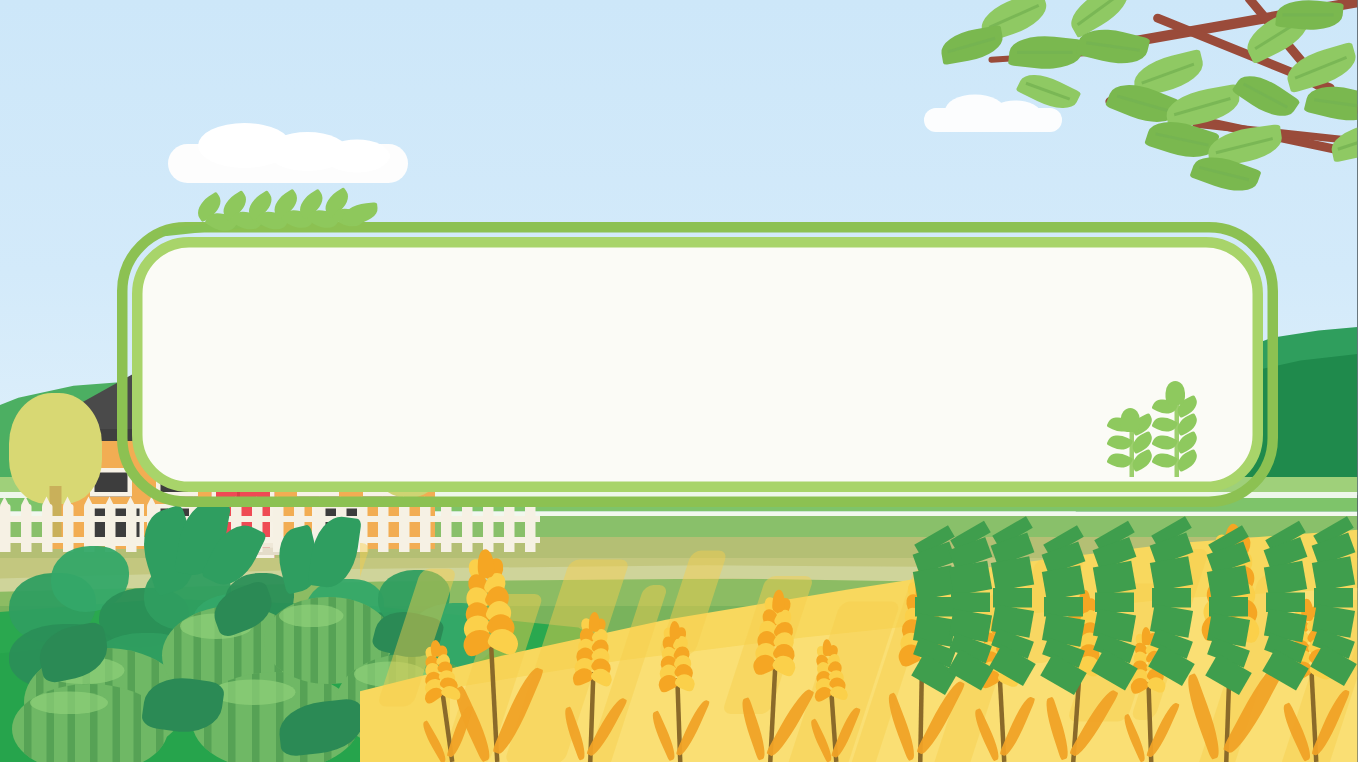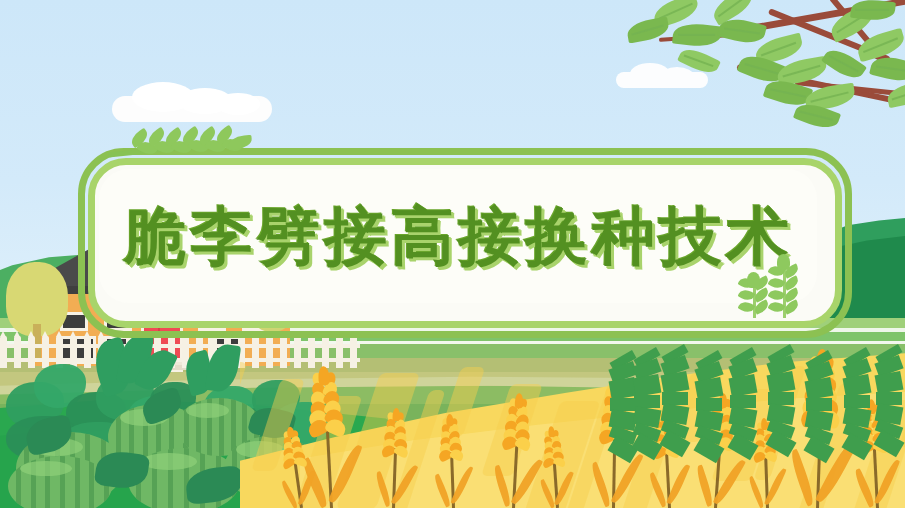--- a/index.html
+++ b/index.html
@@ -675,23 +675,20 @@
       <div class="leaf" style="left:252px;top:64px;width:46px;height:22px;transform:rotate(14deg);background:#7ab84f;"></div>
       <div class="leaf" style="left:268px;top:90px;width:44px;height:20px;transform:rotate(-12deg);background:#8fc963;"></div>
       <div class="leaf" style="left:204px;top:60px;width:42px;height:20px;transform:rotate(34deg);background:#7ab84f;"></div>
       <div class="leaf" style="left:8px;top:26px;width:42px;height:20px;transform:rotate(-10deg);background:#7ab84f;"></div>
       <div class="leaf" style="left:60px;top:58px;width:40px;height:18px;transform:rotate(26deg);background:#8fc963;"></div>
     </div>
 
   <div class="abs" id="card">
     <div id="ring-outer"></div>
     <div id="ring-inner"></div>
-    <div id="card-face">
-      <div id="title-text">脆李劈接高接换种技术</div>
-    </div>
     <div id="sprig-tl">
       <div class="s-stem"></div>
     <div class="s-leaf" style="left:22px;top:6px;transform:rotate(-34deg);"></div>
         <div class="s-leaf" style="left:30px;top:16px;transform:rotate(30deg);"></div>
         <div class="s-leaf" style="left:39px;top:5.4px;transform:rotate(-34deg);"></div>
         <div class="s-leaf" style="left:47px;top:15.4px;transform:rotate(30deg);"></div>
         <div class="s-leaf" style="left:56px;top:4.8px;transform:rotate(-34deg);"></div>
         <div class="s-leaf" style="left:64px;top:14.8px;transform:rotate(30deg);"></div>
         <div class="s-leaf" style="left:73px;top:4.2px;transform:rotate(-34deg);"></div>
         <div class="s-leaf" style="left:81px;top:14.2px;transform:rotate(30deg);"></div>

